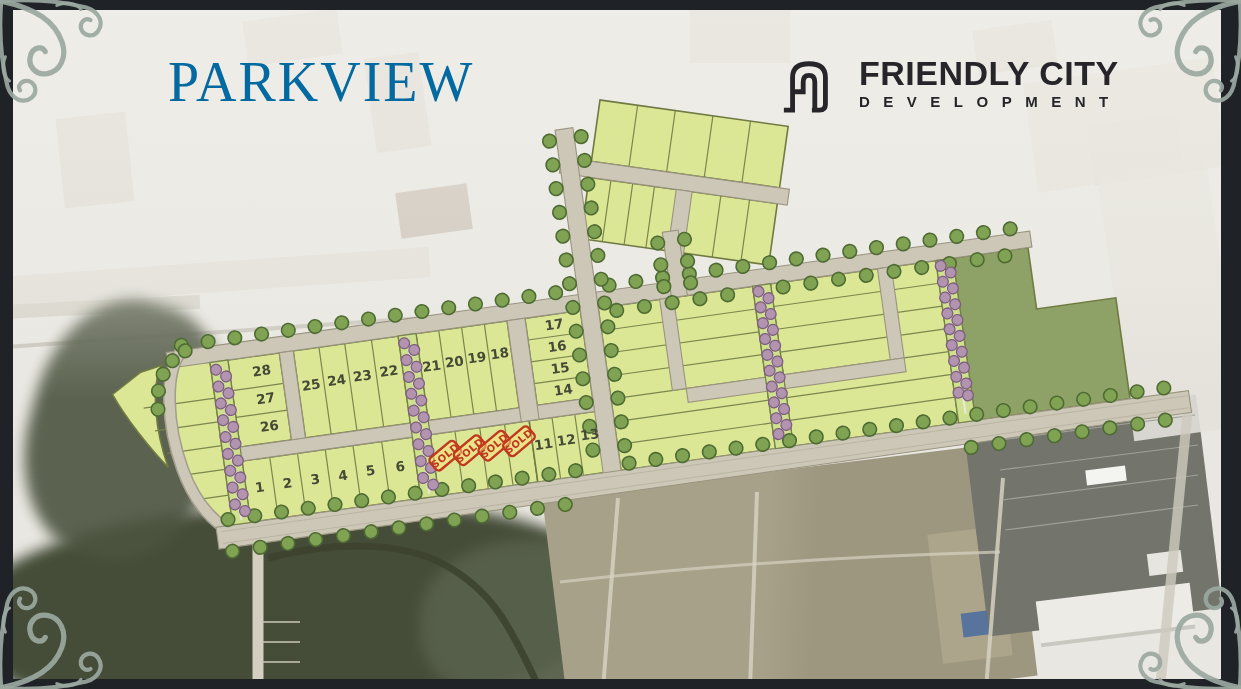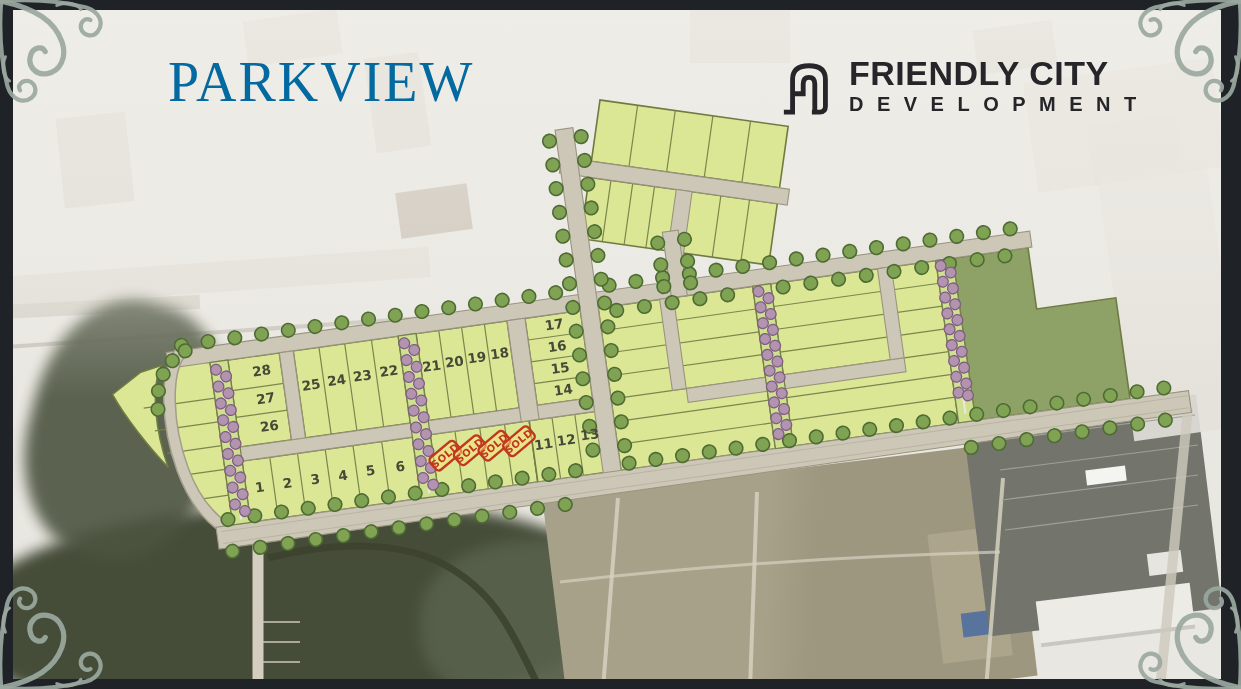--- a/index.html
+++ b/index.html
@@ -25,23 +25,23 @@
   use.tp{fill:#b394b0;stroke:#7e5f7e;stroke-width:1.3;}
   text.lotnum{font-family:"DejaVu Sans",sans-serif;font-size:13.5px;font-weight:bold;fill:#454a36;
               text-anchor:middle;}
   .soldrect{fill:rgba(246,226,122,.5);stroke:#c2371f;stroke-width:2.4;}
   text.soldtxt{font-family:"DejaVu Sans",sans-serif;font-size:10px;font-weight:bold;fill:#c2371f;
                letter-spacing:.5px;text-anchor:middle;}
   .blvdline{fill:none;stroke:#bab4a2;stroke-width:1;}
   
   .title{position:absolute;left:168px;top:50px;font-family:"Liberation Serif","DejaVu Serif",serif;
          font-size:56px;letter-spacing:2px;color:#0369a1;}
-  .logo{position:absolute;left:780px;top:56px;display:flex;gap:11px;align-items:flex-end;color:#26262a;}
+  .logo{position:absolute;left:780px;top:56px;display:flex;gap:21px;align-items:flex-start;color:#26262a;}
   .logo-name{font-size:34px;font-weight:bold;letter-spacing:.5px;line-height:1;white-space:nowrap;}
-  .logo-sub{font-size:20px;font-weight:bold;letter-spacing:13.5px;margin-top:3px;white-space:nowrap;}
+  .logo-sub{font-size:15px;font-weight:bold;letter-spacing:13.5px;margin-top:3px;white-space:nowrap;}
   .orn{position:absolute;left:0;top:0;pointer-events:none;}
   .orn path{fill:none;stroke:#9aa8a0;stroke-linecap:round;opacity:.92;}
 </style>
 </head>
 <body>
 
 <div class="frame">
   <div class="map">
     <div class="canvas">
 

